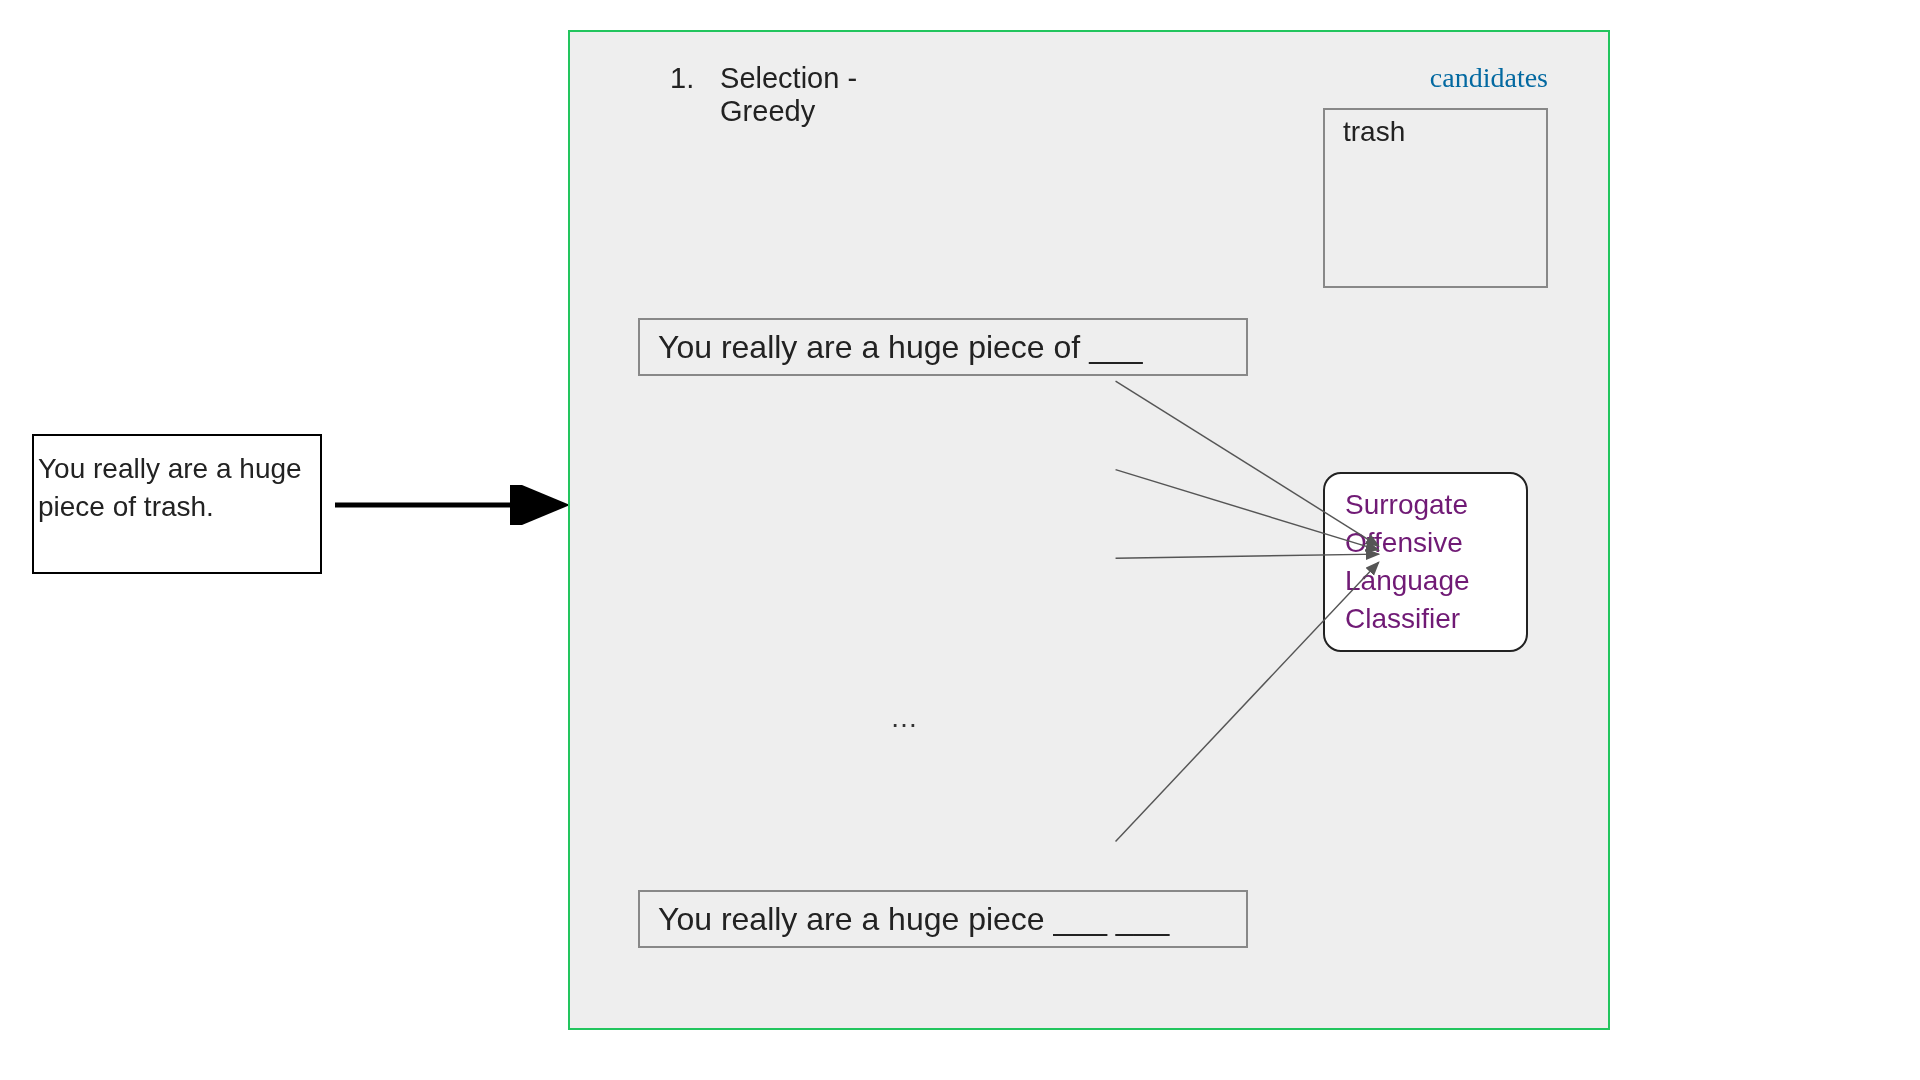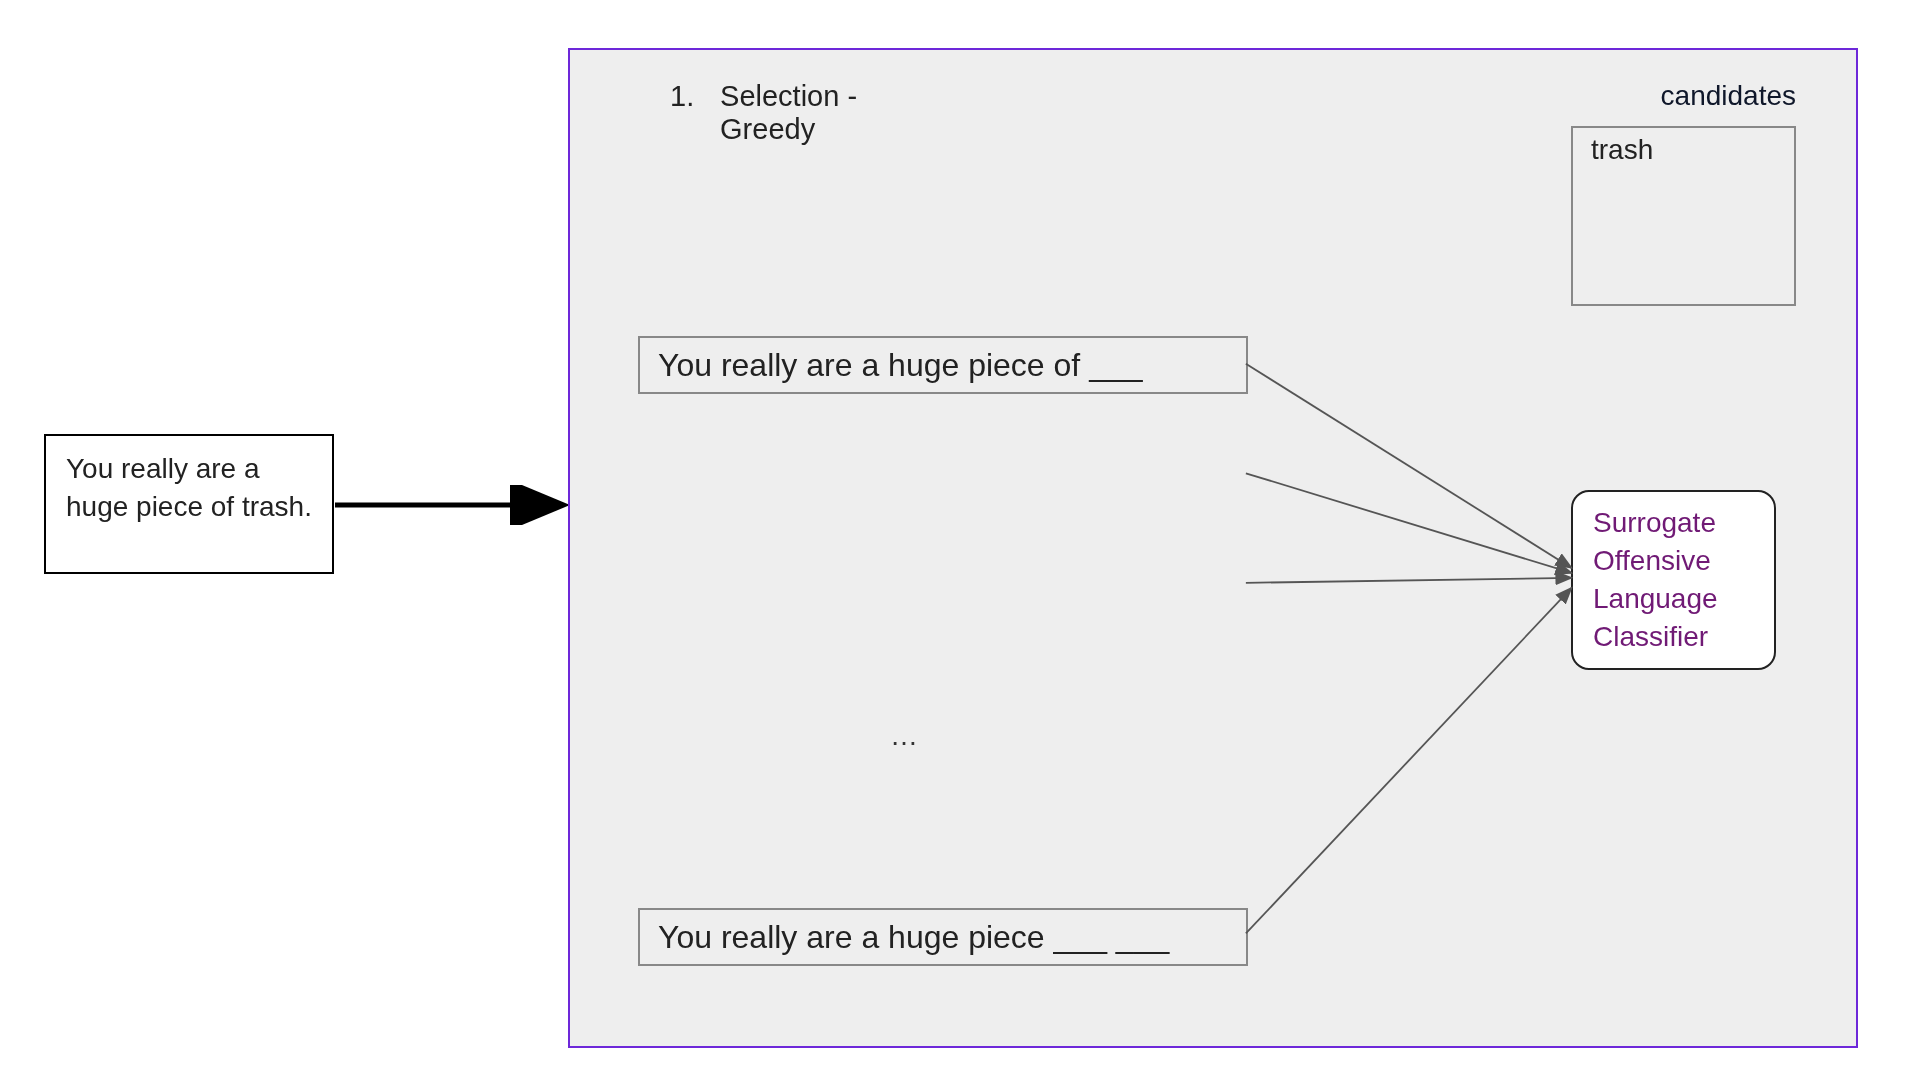--- a/index.html
+++ b/index.html
@@ -9,39 +9,39 @@
     }
     body {
       font-family: Arial, Helvetica, sans-serif;
       background: #ffffff;
       width: 1920px;
       height: 1080px;
       position: relative;
     }
     .input-box {
       position: absolute;
-      left: 44px;
+      left: 32px;
       top: 434px;
       width: 290px;
       height: 140px;
       border: 2px solid #000;
       background: #fff;
-      padding: 14px 20px;
+      padding: 14px 4px;
       font-size: 28px;
       line-height: 1.35;
       color: #222;
     }
     .main-panel {
       position: absolute;
       left: 568px;
-      top: 48px;
-      width: 1290px;
+      top: 30px;
+      width: 1042px;
       height: 1000px;
       background: #eeeeee;
-      border: 2px solid #6d28d9;
+      border: 2px solid #22c55e;
     }
     .step-label {
       position: absolute;
       left: 100px;
       top: 30px;
       font-size: 29px;
       color: #222;
     }
     .step-number {
       display: inline-block;
@@ -50,21 +50,22 @@
     }
     .step-text {
       display: inline-block;
       vertical-align: top;
     }
     .candidates-label {
       position: absolute;
       right: 60px;
       top: 30px;
       font-size: 28px;
-      color: #0f172a;
+      color: #0369a1;
+      font-family: Liberation Serif, serif;
     }
     .candidates-box {
       position: absolute;
       right: 60px;
       top: 76px;
       width: 225px;
       height: 180px;
       border: 2px solid #888;
       background: #eeeeee;
       padding: 6px 18px;

